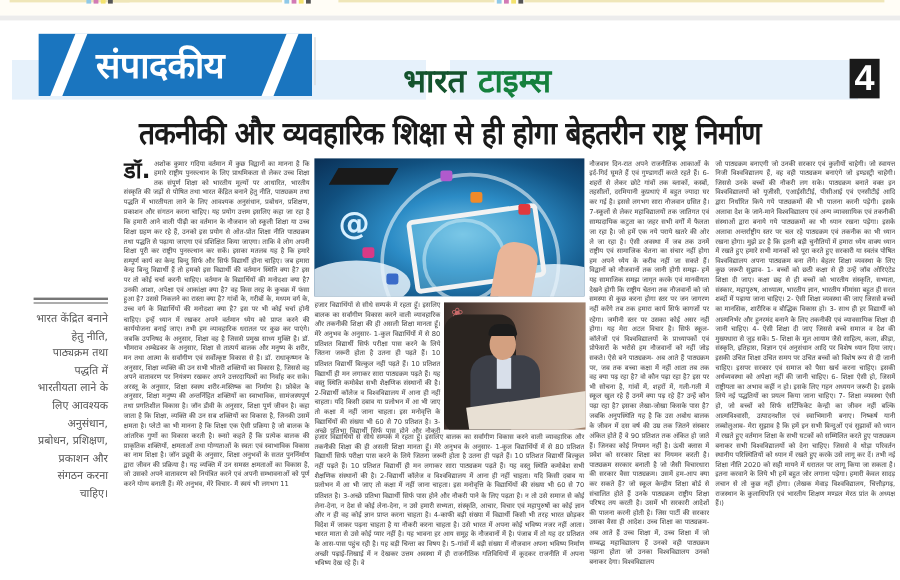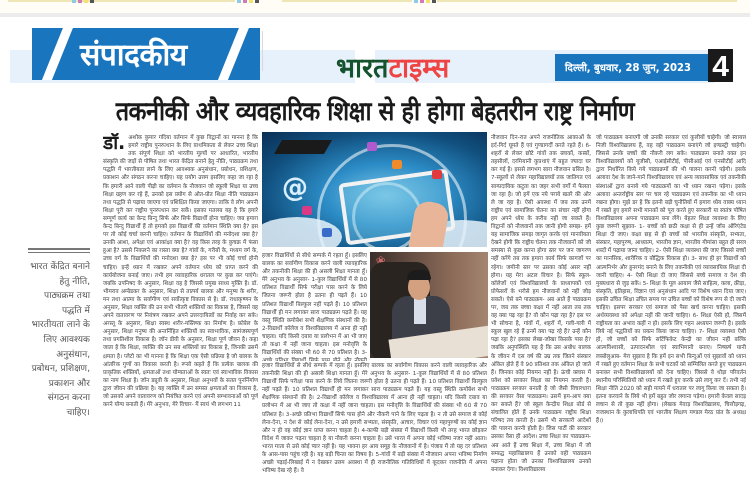--- a/index.html
+++ b/index.html
@@ -19,21 +19,21 @@
     clip-path: polygon(0 0, 100% 0, 100% 100%, 0 100%); }
   .sampadkiya .slash { position: absolute; top: -4px; width: 10px; height: 62px; background: #ffffff; transform: skewX(-22deg); }
   .sampadkiya .slash.l { left: 20px; }
   .sampadkiya .slash.r { right: 22px; }
   .sampadkiya .label { position: absolute; left: 48px; top: 5px; font-family: "DejaVu Sans", sans-serif; font-weight: bold;
     font-size: 30px; color: #ffffff; letter-spacing: -0.5px; }
   .divider-v { position: absolute; left: 262px; top: 14px; width: 1px; height: 40px; background: #d8d8d8; }
   .site-url { position: absolute; left: 318px; top: 9px; font-family: "Liberation Sans", sans-serif; font-size: 19px; color: #2a2a2a; letter-spacing: 0.2px; }
   .paper-name { position: absolute; left: 336px; top: 31px; font-family: "DejaVu Sans", sans-serif; font-weight: bold; font-size: 27px; }
   .paper-name .p1 { color: #14532d; }
-  .paper-name .p2 { color: #ef4444; }
+  .paper-name .p2 { color: #15803d; margin-left: 10px; }
   .dateline { position: absolute; left: 555px; top: 37px; width: 156px; height: 27px; background: #1a75bf; }
   .dateline .text { position: absolute; left: 10px; top: 6px; font-size: 10px; font-weight: bold; color: #ffffff; white-space: nowrap; }
   .page-no { position: absolute; left: 708px; top: 32px; width: 25px; height: 33px; background: #1a1a1a; color: #fff;
     font-family: "Liberation Sans", sans-serif; font-weight: bold; font-size: 30px; text-align: center; line-height: 33px; }
 
   .headline { position: absolute; left: 0; top: 92px; width: 750px; text-align: center; font-family: "DejaVu Sans", sans-serif;
     font-weight: bold; font-size: 26px; color: #1a1a1a; letter-spacing: -0.6px; transform: scaleX(0.9); transform-origin: center; }
 
   .col { position: absolute; overflow: hidden; font-size: 5.6px; line-height: 8.1px; color: #444; text-align: justify; }
   .col p { margin: 0; }
@@ -99,23 +99,20 @@
   <div class="light-band-2"></div>
   <div class="sampadkiya">
     <div class="slash l"></div>
     <div class="slash r"></div>
     <div class="label">संपादकीय</div>
   </div>
   <div class="divider-v"></div>
   <div class="paper-name">
     <span class="p1">भारत</span><span class="p2">टाइम्स</span>
   </div>
-  <div class="dateline">
-    <span class="text">दिल्ली, बुधवार, 28 जुन, 2023</span>
-  </div>
   <div class="page-no">4</div>
 </div>
 
 <h1 class="headline">तकनीकी और व्यवहारिक शिक्षा से ही होगा बेहतरीन राष्ट्र निर्माण</h1>
 
 <div class="col" style="left:103px;top:133px;width:155px;height:347px;">
   <span class="dropcap">डॉ.</span>
   <p>अशोक कुमार गदिया वर्तमान में कुछ विद्वानों का मानना है कि हमारे राष्ट्रीय पुनरुत्थान के लिए प्राथमिकता से लेकर उच्च शिक्षा तक संपूर्ण शिक्षा को भारतीय मूल्यों पर आधारित, भारतीय संस्कृति की जड़ों से पोषित तथा भारत केंद्रित बनाने हेतु नीति, पाठ्यक्रम तथा पद्धति में भारतीयता लाने के लिए आवश्यक अनुसंधान, प्रबोधन, प्रशिक्षण, प्रकाशन और संगठन करना चाहिए। यह प्रयोग उत्तम इसलिए कहा जा रहा है कि हमारी आने वाली पीढ़ी का वर्तमान के नौजवान जो स्कूली शिक्षा या उच्च शिक्षा ग्रहण कर रहे हैं, उनको इस प्रयोग से ओत-प्रोत शिक्षा नीति पाठ्यक्रम तथा पद्धति से पढ़ाया जाएगा एवं प्रशिक्षित किया जाएगा। ताकि वे लोग अपनी शिक्षा पूरी कर राष्ट्रीय पुनरुत्थान कर सकें। इसका मतलब यह है कि हमारे सम्पूर्ण कार्य का केन्द्र बिन्दु सिर्फ और सिर्फ विद्यार्थी होना चाहिए। जब हमारा केन्द्र बिन्दु विद्यार्थी हैं तो हमको इस विद्यार्थी की वर्तमान स्थिति क्या है? इस पर तो कोई चर्चा करनी चाहिए। वर्तमान के विद्यार्थियों की मनोदशा क्या है? उनकी आशा, अपेक्षा एवं आकांक्षा क्या है? वह किस तरह के कुचक्र में फंसा हुआ है? उससे निकलने का रास्ता क्या है? गांवों के, गरीबों के, मध्यम वर्ग के, उच्च वर्ग के विद्यार्थियों की मनोदशा क्या है? इस पर भी कोई चर्चा होनी चाहिए। इन्हें ध्यान में रखकर अपने वर्तमान ध्येय को प्राप्त करने की कार्ययोजना बनाई जाए। तभी हम व्यावहारिक धरातल पर कुछ कर पाएंगे। जबकि उपनिषद के अनुसार, शिक्षा वह है जिससे प्रमुख साध्य मुक्ति है। डॉ. भीमराव अम्बेडकर के अनुसार, शिक्षा से तात्पर्य बालक और मनुष्य के शरीर, मन तथा आत्मा के सर्वांगीण एवं सर्वोत्कृष्ट विकास से है। डॉ. राधाकृष्णन के अनुसार, शिक्षा व्यक्ति की उन सभी भीतरी शक्तियों का विकास है, जिससे वह अपने वातावरण पर नियंत्रण रखकर अपने उत्तरदायित्वों का निर्वाह कर सके। अरस्तू के अनुसार, शिक्षा स्वस्थ शरीर-मस्तिष्क का निर्माण है। फ्रोबेल के अनुसार, शिक्षा मनुष्य की अन्तर्निहित शक्तियों का स्वाभाविक, सामंजस्यपूर्ण तथा प्रगतिशील विकास है। जॉन डीवी के अनुसार, शिक्षा पूर्ण जीवन है। कहा जाता है कि शिक्षा, व्यक्ति की उन सब शक्तियों का विकास है, जिनकी उसमें क्षमता है। प्लेटो का भी मानना है कि शिक्षा एक ऐसी प्रक्रिया है जो बालक के आंतरिक गुणों का विकास करती है। रूसो कहते हैं कि प्रत्येक बालक की प्राकृतिक शक्तियों, क्षमताओं तथा योग्यताओं के स्वतः एवं स्वाभाविक विकास का नाम शिक्षा है। जॉन ड्यूवी के अनुसार, शिक्षा अनुभवों के सतत पुनर्निर्माण द्वारा जीवन की प्रक्रिया है। यह व्यक्ति में उन समस्त क्षमताओं का विकास है, जो उसको अपने वातावरण को नियंत्रित करने एवं अपनी सम्भावनाओं को पूर्ण करने योग्य बनाती हैं। मेरे अनुभव, मेरे विचार- मैं स्वयं भी लगभग 11</p>
 </div>
 

